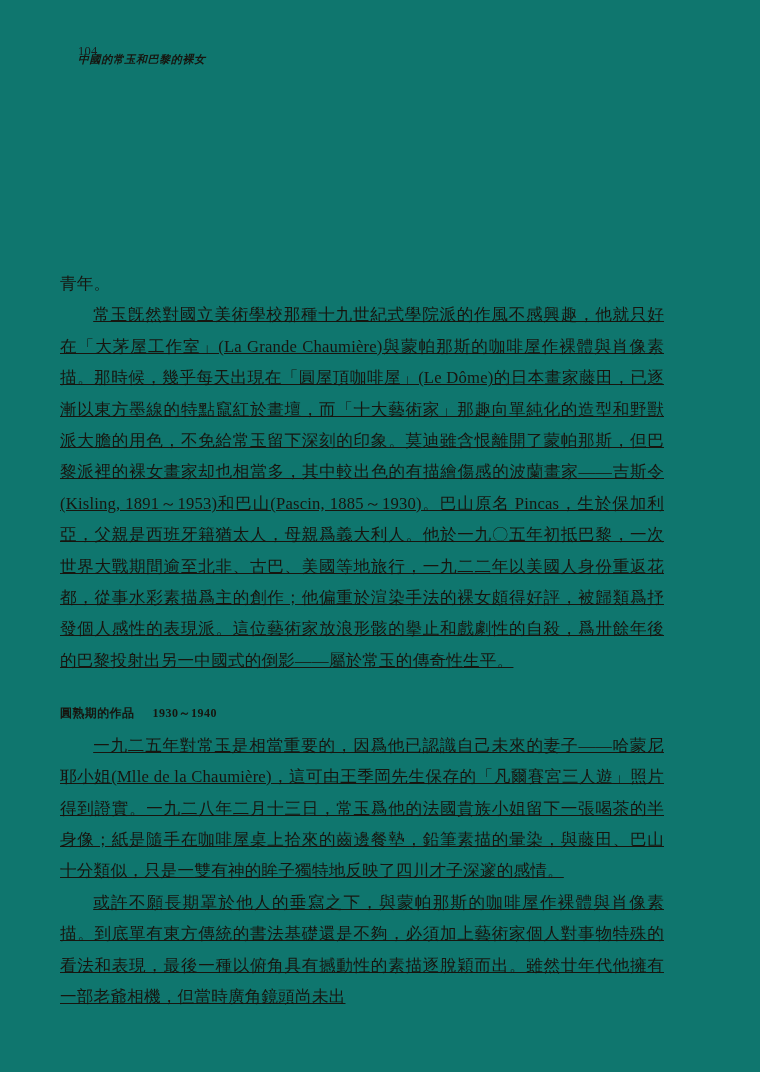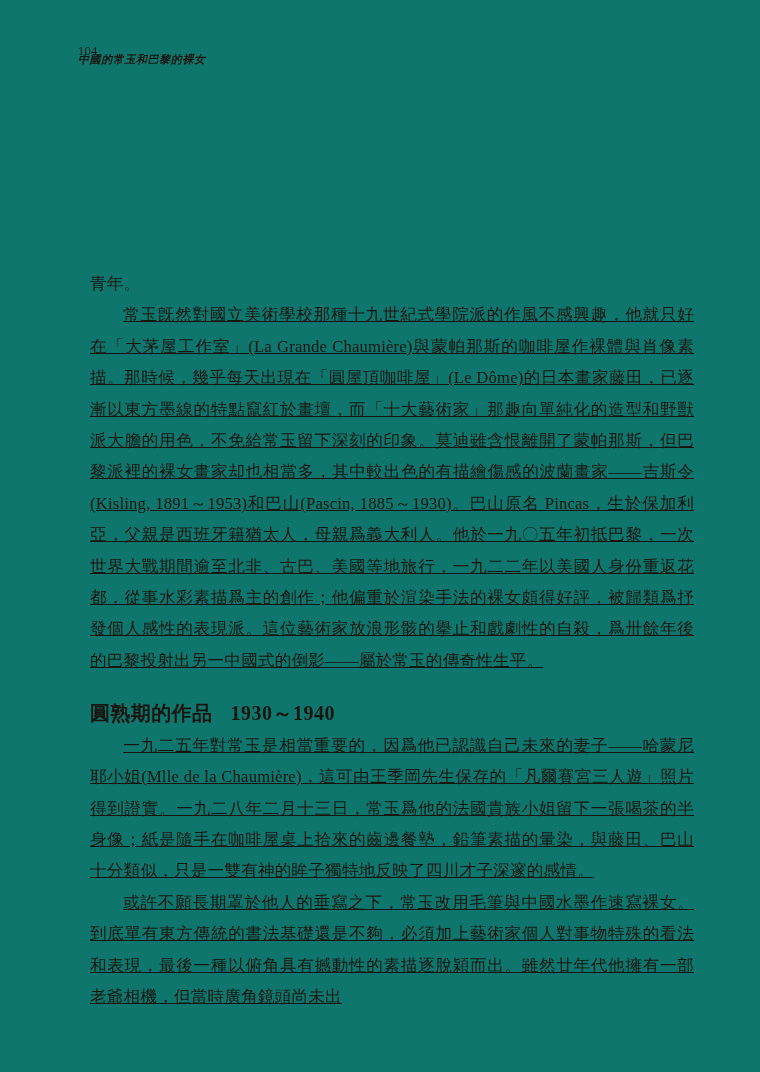--- a/index.html
+++ b/index.html
@@ -32,41 +32,41 @@
     top: 52px;
     font-family: "DejaVu Sans", "Liberation Sans", sans-serif;
     font-size: 11px;
     font-weight: bold;
     letter-spacing: 0.6px;
     color: #17150f;
     font-style: italic;
   }
   .body-area {
     position: absolute;
-    left: 90px;
+    left: 60px;
     top: 268px;
     width: 604px;
   }
   p.para {
     margin: 0 0 0 0;
     font-size: 16.6px;
     line-height: 31.4px;
     text-align: justify;
     text-justify: inter-ideograph;
     letter-spacing: 0.2px;
     color: #17150f;
   }
   p.indent {
     text-indent: 2em;
     text-decoration: underline;
   }
   h2.section-title {
     margin: 22px 0 0 0;
     font-family: "DejaVu Sans", "Liberation Sans", sans-serif;
-    font-size: 20px;
+    font-size: 12px;
     font-weight: bold;
     line-height: 31.4px;
     letter-spacing: 0.4px;
     color: #17150f;
   }
   h2.section-title .dates {
     font-family: "Liberation Serif", "DejaVu Serif", serif;
     font-weight: bold;
     margin-left: 18px;
     letter-spacing: 0.5px;
@@ -86,17 +86,17 @@
     <p class="para">青年。</p>
 
     <p class="para indent">常玉旣然對國立美術學校那種十九世紀式學院派的作風不感興趣，他就只好在「大茅屋工作室」(La Grande Chaumière)與蒙帕那斯的咖啡屋作裸體與肖像素描。那時候，幾乎每天出現在「圓屋頂咖啡屋」(Le Dôme)的日本畫家藤田，已逐漸以東方墨線的特點竄紅於畫壇，而「十大藝術家」那趣向單純化的造型和野獸派大膽的用色，不免給常玉留下深刻的印象。莫迪雖含恨離開了蒙帕那斯，但巴黎派裡的裸女畫家却也相當多，其中較出色的有描繪傷感的波蘭畫家——吉斯令(Kisling, 1891～1953)和巴山(Pascin, 1885～1930)。巴山原名 Pincas，生於保加利亞，父親是西班牙籍猶太人，母親爲義大利人。他於一九〇五年初抵巴黎，一次世界大戰期間逾至北非、古巴、美國等地旅行，一九二二年以美國人身份重返花都，從事水彩素描爲主的創作；他偏重於渲染手法的裸女頗得好評，被歸類爲抒發個人感性的表現派。這位藝術家放浪形骸的擧止和戲劇性的自殺，爲卅餘年後的巴黎投射出另一中國式的倒影——屬於常玉的傳奇性生平。</p>
 
     <h2 class="section-title">
       <span>圓熟期的作品</span><span class="dates">1930～1940</span>
     </h2>
 
     <p class="para indent">一九二五年對常玉是相當重要的，因爲他已認識自己未來的妻子——哈蒙尼耶小姐(Mlle de la Chaumière)，這可由王季岡先生保存的「凡爾賽宮三人遊」照片得到證實。一九二八年二月十三日，常玉爲他的法國貴族小姐留下一張喝茶的半身像；紙是隨手在咖啡屋桌上拾來的齒邊餐墊，鉛筆素描的暈染，與藤田、巴山十分類似，只是一雙有神的眸子獨特地反映了四川才子深邃的感情。</p>
 
-    <p class="para indent">或許不願長期罩於他人的垂寫之下，常玉改用毛筆與中國水墨作速寫裸女。到底單有東方傳統的書法基礎還是不夠，必須加上藝術家個人對事物特殊的看法和表現，最後一種以俯角具有撼動性的素描逐脫穎而出。雖然廿年代他擁有一部老爺相機，但當時廣角鏡頭尚未出</p>
+    <p class="para indent">或許不願長期罩於他人的垂寫之下，與蒙帕那斯的咖啡屋作裸體與肖像素描。到底單有東方傳統的書法基礎還是不夠，必須加上藝術家個人對事物特殊的看法和表現，最後一種以俯角具有撼動性的素描逐脫穎而出。雖然廿年代他擁有一部老爺相機，但當時廣角鏡頭尚未出</p>
 
   </div>
 
 </div>
 
 </body></html>

